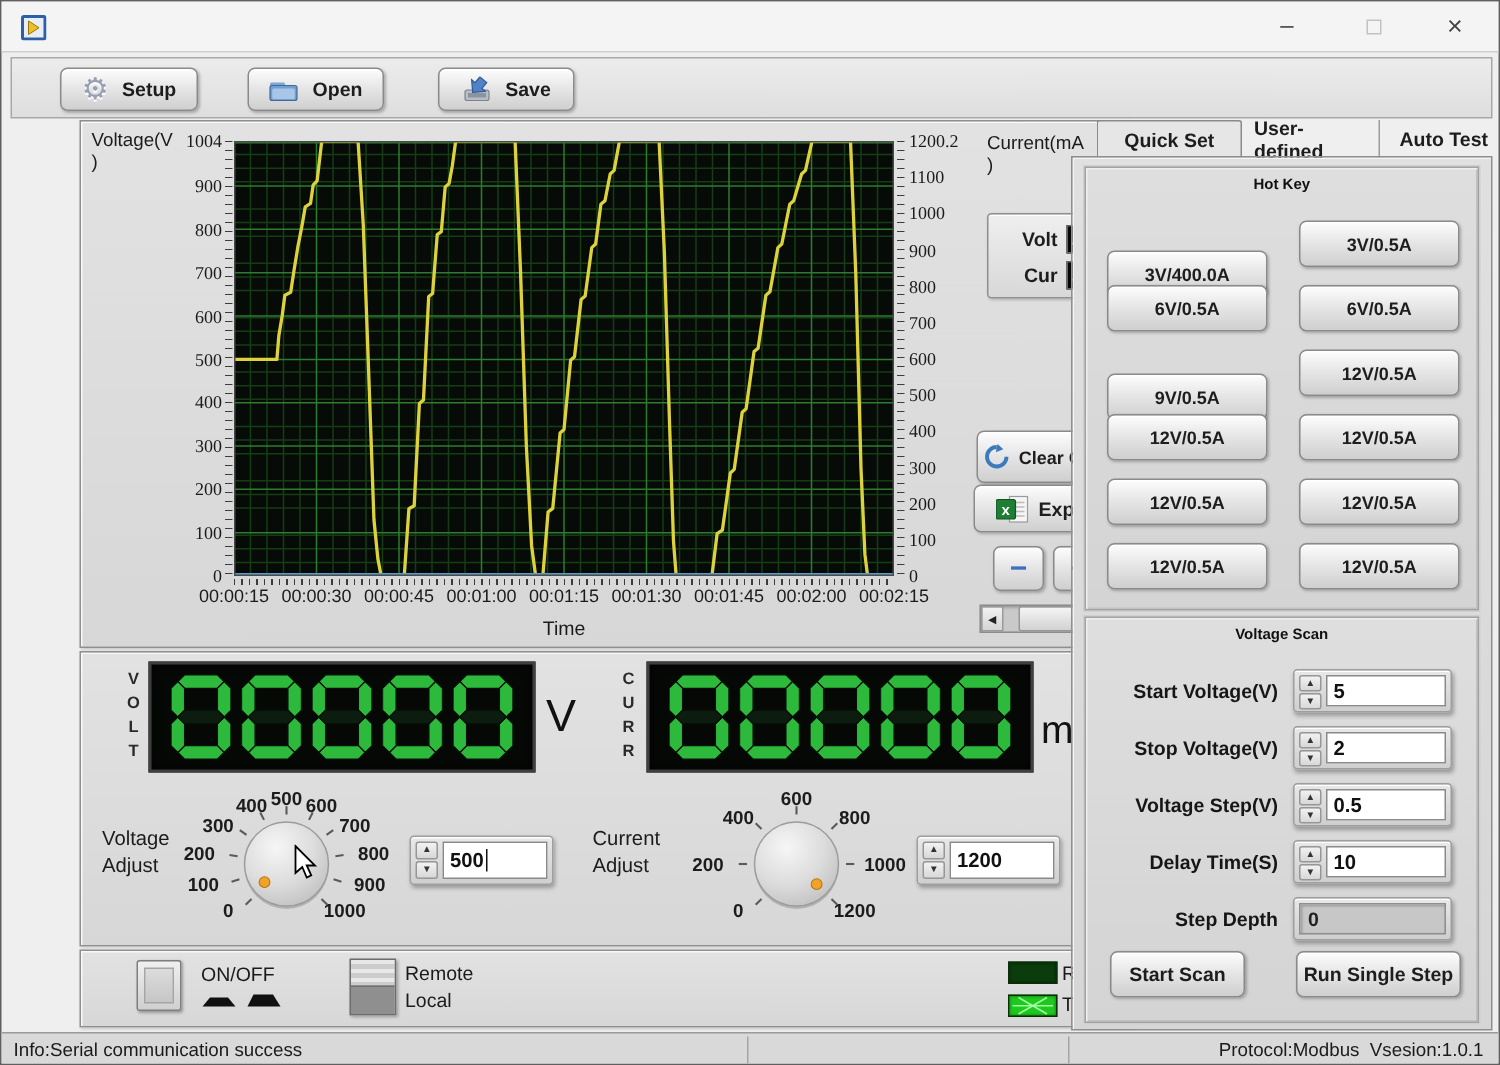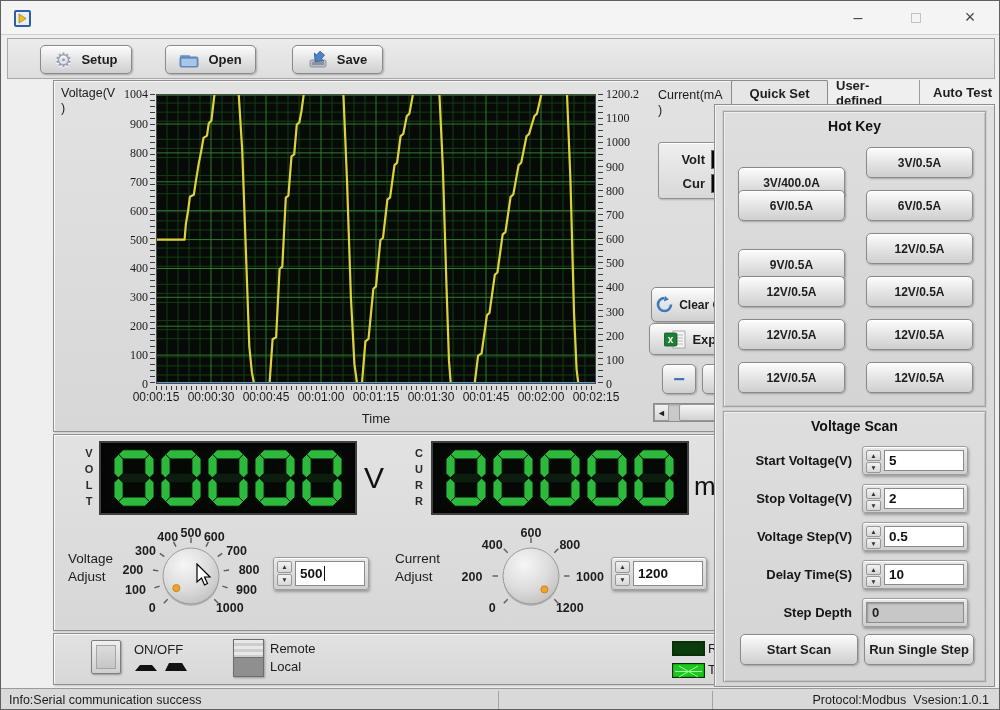--- a/index.html
+++ b/index.html
@@ -76,21 +76,21 @@
   
   #rightpanel{position:absolute;left:713px;top:79px;width:281px;height:607px;}
   #tabstrip{position:absolute;left:17px;top:0;width:100%;height:25px;display:flex;}
   .tab{height:25px;display:flex;align-items:center;justify-content:center;font-size:13px;font-weight:700;color:#1d1d1d;
        border-right:1px solid #9b9b9b;padding:0 8px;}
   .tab.active{background:#e6e6e6;border:1px solid #8a8a8a;border-bottom:none;border-radius:2px 2px 0 0;}
   #tabbody{position:absolute;left:0;top:24px;width:100%;bottom:0;background:linear-gradient(#e0e0e0,#d6d6d6);
            border:1px solid #8f8f8f;box-shadow:inset 1px 1px 0 #f5f5f5;}
   .group{position:absolute;border:1px solid #a2a2a2;box-shadow:inset 1px 1px 0 #eee,inset -1px -1px 0 #c2c2c2,0 0 0 1px #cfcfcf;
          background:linear-gradient(#dedede,#d4d4d4);}
-  .gtitle{position:absolute;width:100%;text-align:center;font-size:14px;font-weight:700;color:#111;}
+  .gtitle{position:absolute;width:100%;text-align:center;font-size:10px;font-weight:700;color:#111;}
   .hotbtn{position:absolute;width:107px;height:31px;font-size:12px;}
   .scanlabel{position:absolute;font-size:13px;font-weight:700;color:#161616;width:124px;text-align:right;height:26px;line-height:26px;left:4px;}
   .ro-field{background:#c7c7c7;border:1px solid #8e8e8e;font-size:13px;font-weight:700;color:#222;padding:2px 5px;flex:1;
             box-shadow:inset 1px 1px 2px rgba(0,0,0,.25);display:flex;align-items:center;}
   .scanbtn{position:absolute;height:31px;font-size:13px;}
 </style>
 </head>
 <body>
 
 <div id="window">
@@ -611,19 +611,19 @@
         <div class="sb">▲</div>
         <div class="sb">▼</div>
               </div>
         <div class="numfield">10</div>
             </div>
             <div class="scanlabel" style="top: 188px;">Step Depth</div>
             <div class="numwrap" style="left: 138px; top: 186px; width: 106px; height: 29px;">
               <div class="ro-field">0</div>
             </div>
           </div>
-        <div class="btn3d scanbtn" style="left:16px;top:222px;width:118px">Start Scan</div>
+        <div class="btn3d scanbtn" style="left:16px;top:222px;width:90px">Start Scan</div>
         <div class="btn3d scanbtn" style="left:140px;top:222px;width:110px">Run Single Step</div>
       </div>
     </div>
   </div>
 
 </div>
 
 </body></html>

